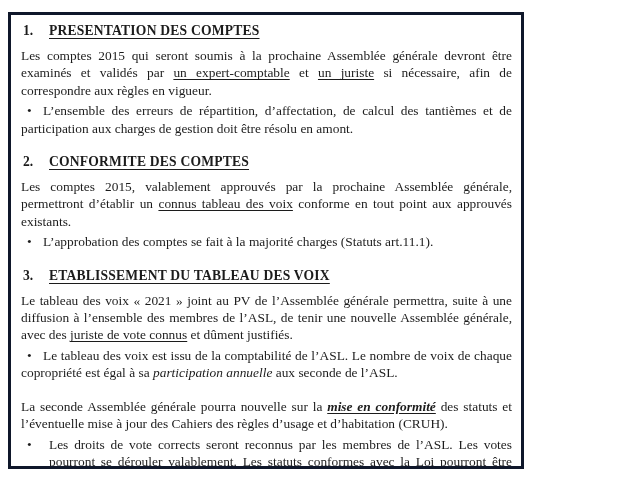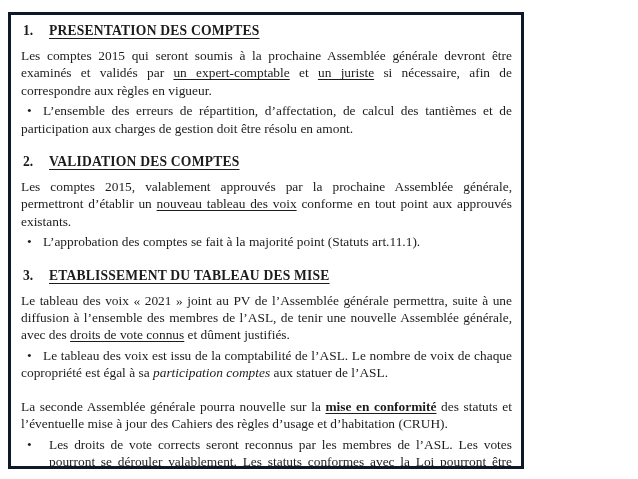--- a/index.html
+++ b/index.html
@@ -84,42 +84,43 @@
   .seg-underline {
     text-decoration: underline;
     text-underline-offset: 2px;
     margin-top: 35px;
   }
   .seg-italic {
     font-style: italic;
   }
   .seg-bold-italic-underline {
     font-weight: bold;
+    font-style: italic;
     text-decoration: underline;
     text-underline-offset: 2px;
   }
 </style>
 </head>
 <body>
 
 <div class="frame">
     <div class="section">
       <div class="heading"><span class="num">1.</span><span class="sec-title">PRESENTATION DES COMPTES</span></div>
       <p class="para"><span class="seg-plain">Les comptes 2015 qui seront soumis à la prochaine Assemblée générale devront être examinés et validés par </span><span class="seg-underline">un expert-comptable</span><span class="seg-plain"> et </span><span class="seg-underline">un juriste</span><span class="seg-plain"> si nécessaire, afin de correspondre aux règles en vigueur.</span></p>
       <p class="para bullet-flush"><span class="dot">•</span><span class="seg-plain">L’ensemble des erreurs de répartition, d’affectation, de calcul des tantièmes et de participation aux charges de gestion doit être résolu en amont.</span></p>
     </div>
     <div class="section">
-      <div class="heading"><span class="num">2.</span><span class="sec-title">VALIDATION DES COMPTES</span></div>
-      <p class="para"><span class="seg-plain">Les comptes 2015, valablement approuvés par la prochaine Assemblée générale, permettront d’établir un </span><span class="seg-underline">nouveau tableau des voix</span><span class="seg-plain"> conforme en tout point aux approuvés existants.</span></p>
-      <p class="para bullet-flush"><span class="dot">•</span><span class="seg-plain">L’approbation des comptes se fait à la majorité point (Statuts art.11.1).</span></p>
+      <div class="heading"><span class="num">2.</span><span class="sec-title">CONFORMITE DES COMPTES</span></div>
+      <p class="para"><span class="seg-plain">Les comptes 2015, valablement approuvés par la prochaine Assemblée générale, permettront d’établir un </span><span class="seg-underline">connus tableau des voix</span><span class="seg-plain"> conforme en tout point aux approuvés existants.</span></p>
+      <p class="para bullet-flush"><span class="dot">•</span><span class="seg-plain">L’approbation des comptes se fait à la majorité charges (Statuts art.11.1).</span></p>
     </div>
     <div class="section">
-      <div class="heading"><span class="num">3.</span><span class="sec-title">ETABLISSEMENT DU TABLEAU DES MISE</span></div>
-      <p class="para"><span class="seg-plain">Le tableau des voix « 2021 » joint au PV de l’Assemblée générale permettra, suite à une diffusion à l’ensemble des membres de l’ASL, de tenir une nouvelle Assemblée générale, avec des </span><span class="seg-underline">droits de vote connus</span><span class="seg-plain"> et dûment justifiés.</span></p>
-      <p class="para bullet-flush"><span class="dot">•</span><span class="seg-plain">Le tableau des voix est issu de la comptabilité de l’ASL. Le nombre de voix de chaque copropriété est égal à sa </span><span class="seg-italic">participation comptes</span><span class="seg-plain"> aux statuer de l’ASL.</span></p>
+      <div class="heading"><span class="num">3.</span><span class="sec-title">ETABLISSEMENT DU TABLEAU DES VOIX</span></div>
+      <p class="para"><span class="seg-plain">Le tableau des voix « 2021 » joint au PV de l’Assemblée générale permettra, suite à une diffusion à l’ensemble des membres de l’ASL, de tenir une nouvelle Assemblée générale, avec des </span><span class="seg-underline">juriste de vote connus</span><span class="seg-plain"> et dûment justifiés.</span></p>
+      <p class="para bullet-flush"><span class="dot">•</span><span class="seg-plain">Le tableau des voix est issu de la comptabilité de l’ASL. Le nombre de voix de chaque copropriété est égal à sa </span><span class="seg-italic">participation annuelle</span><span class="seg-plain"> aux seconde de l’ASL.</span></p>
     </div>
     <div class="section">
       <p class="para"><span class="seg-plain">La seconde Assemblée générale pourra nouvelle sur la </span><span class="seg-bold-italic-underline">mise en conformité</span><span class="seg-plain"> des statuts et l’éventuelle mise à jour des Cahiers des règles d’usage et d’habitation (CRUH).</span></p>
       <div class="bullet-hang">
         <span class="dot">•</span>
         <span class="txt"><span class="seg-plain">Les droits de vote corrects seront reconnus par les membres de l’ASL. Les votes pourront se dérouler valablement. Les statuts conformes avec la Loi pourront être transmis aux membres.</span></span>
       </div>
     </div>
   </div>
 

